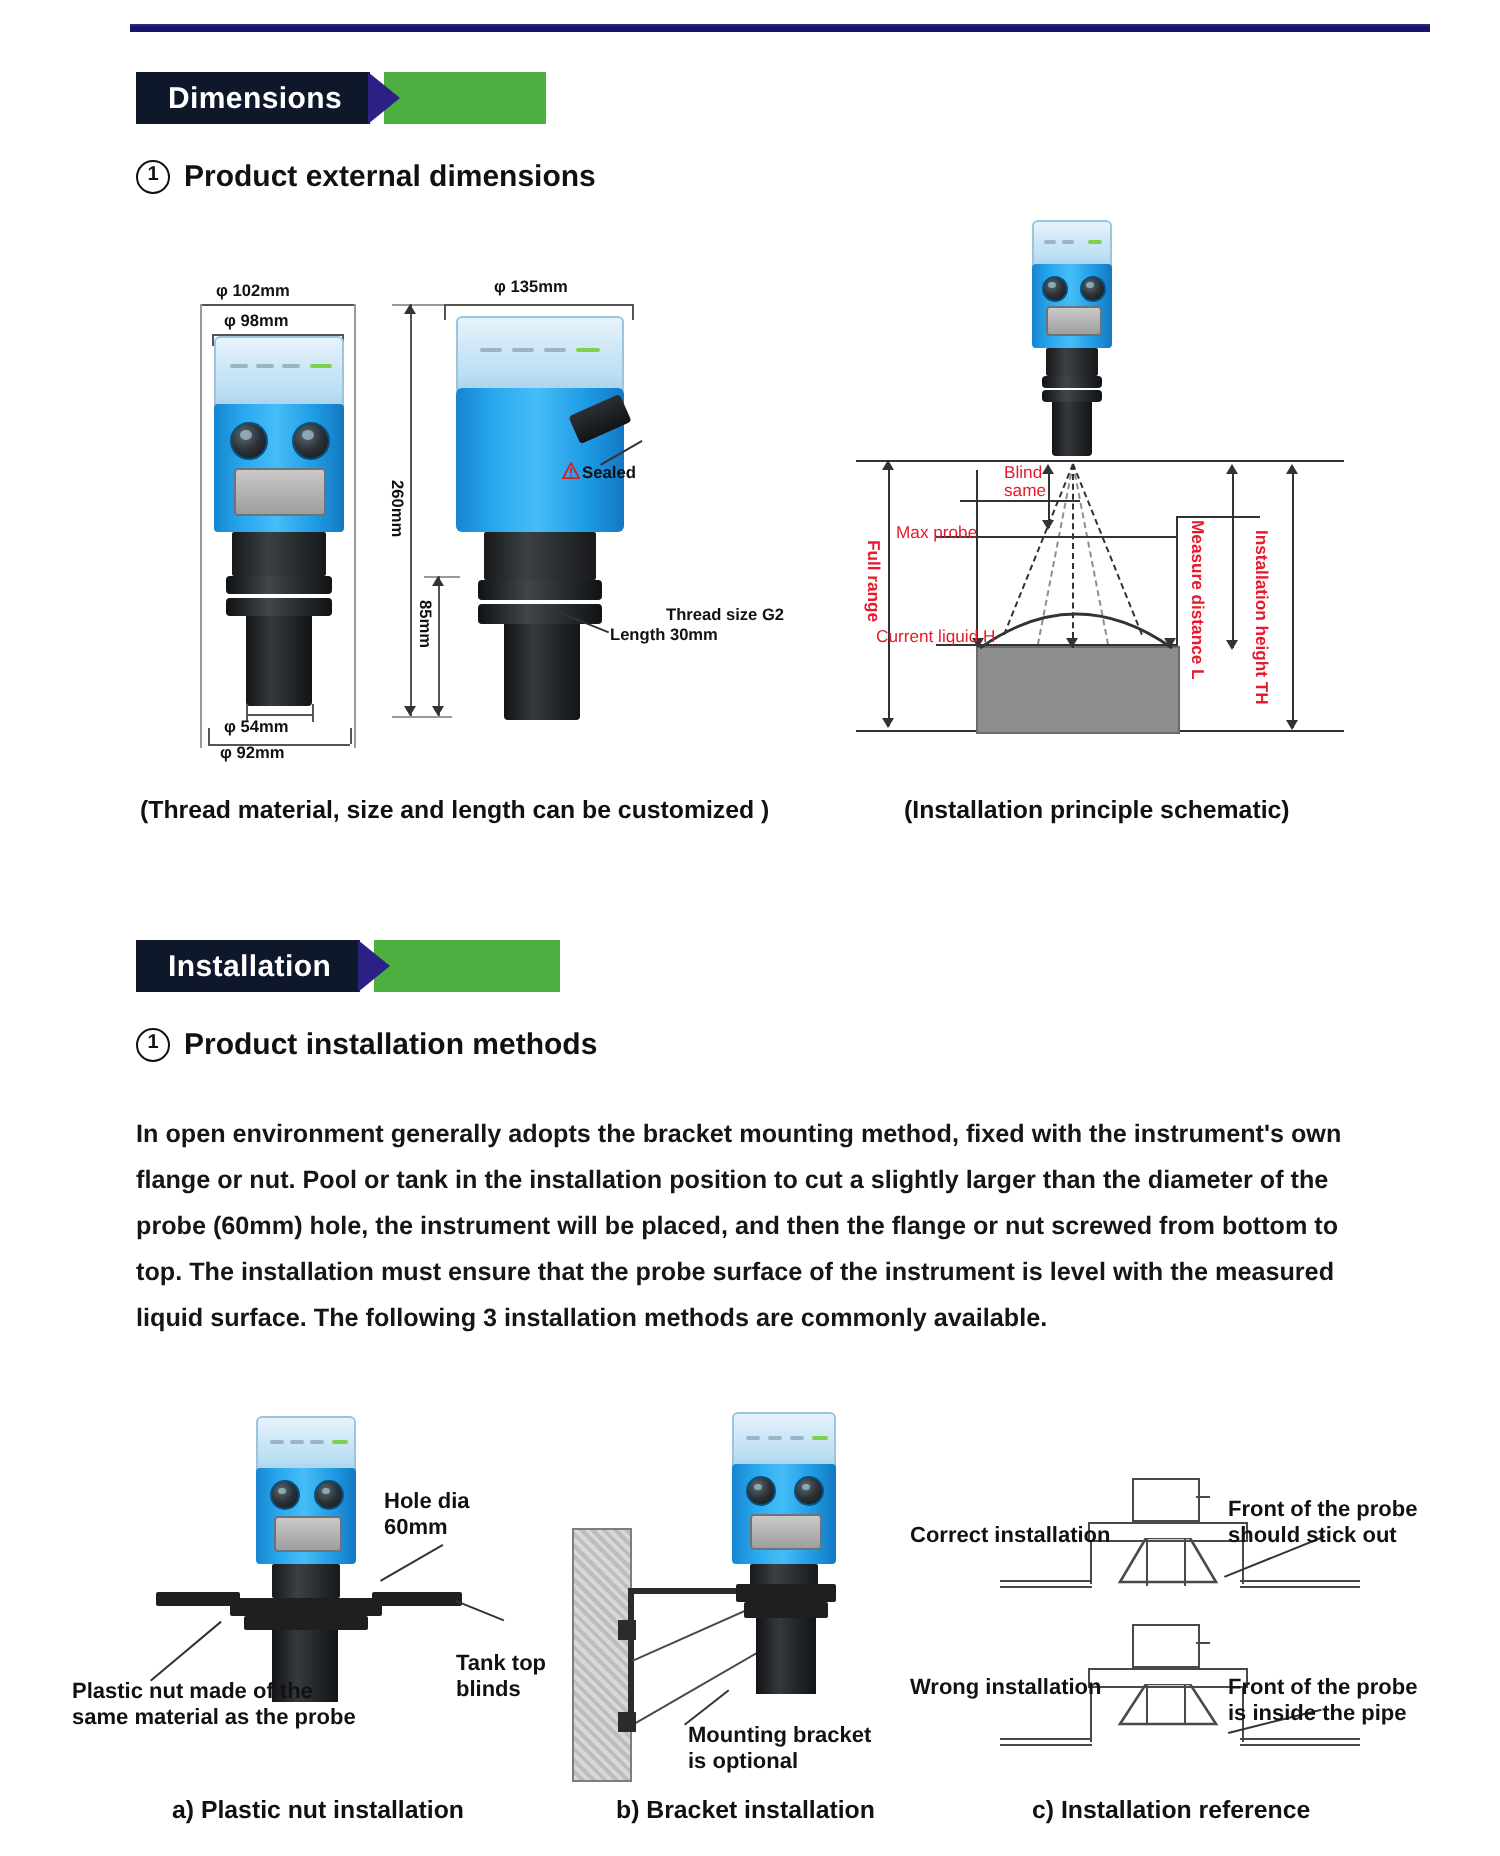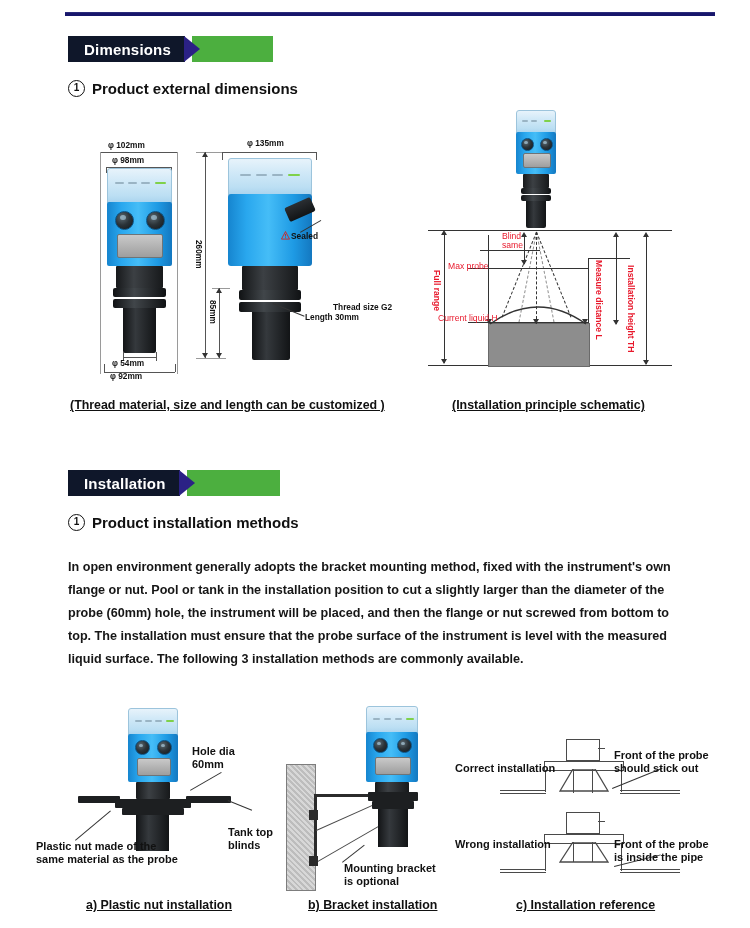--- a/index.html
+++ b/index.html
@@ -31,21 +31,21 @@
   .sub-head{position:absolute;font-size:15px;font-weight:bold;color:#111;
     display:flex;align-items:center;gap:7px;}
   .circ{display:inline-block;width:15px;height:15px;border:1.4px solid #111;border-radius:50%;
     font-size:10px;line-height:13px;text-align:center;font-weight:bold;}
 
   
   .para{position:absolute;left:68px;top:556px;width:615px;font-size:12.6px;
     font-weight:bold;line-height:1.82;color:#161616;}
 
   
-  .cap{position:absolute;font-size:12.4px;font-weight:bold;color:#111;text-decoration:underline;}
+  .cap{position:absolute;font-size:12.4px;font-weight:bold;color:#111;}
 
   
   .dim{position:absolute;font-size:8.3px;font-weight:bold;color:#111;white-space:nowrap;}
   .dimv{position:absolute;font-size:8.3px;font-weight:bold;color:#111;white-space:nowrap;
     writing-mode:vertical-rl;}
   .lead{position:absolute;background:#333;height:1px;transform-origin:0 0;}
   .rule-h{position:absolute;background:#555;height:1px;}
   .rule-v{position:absolute;background:#555;width:1px;}
 
   

